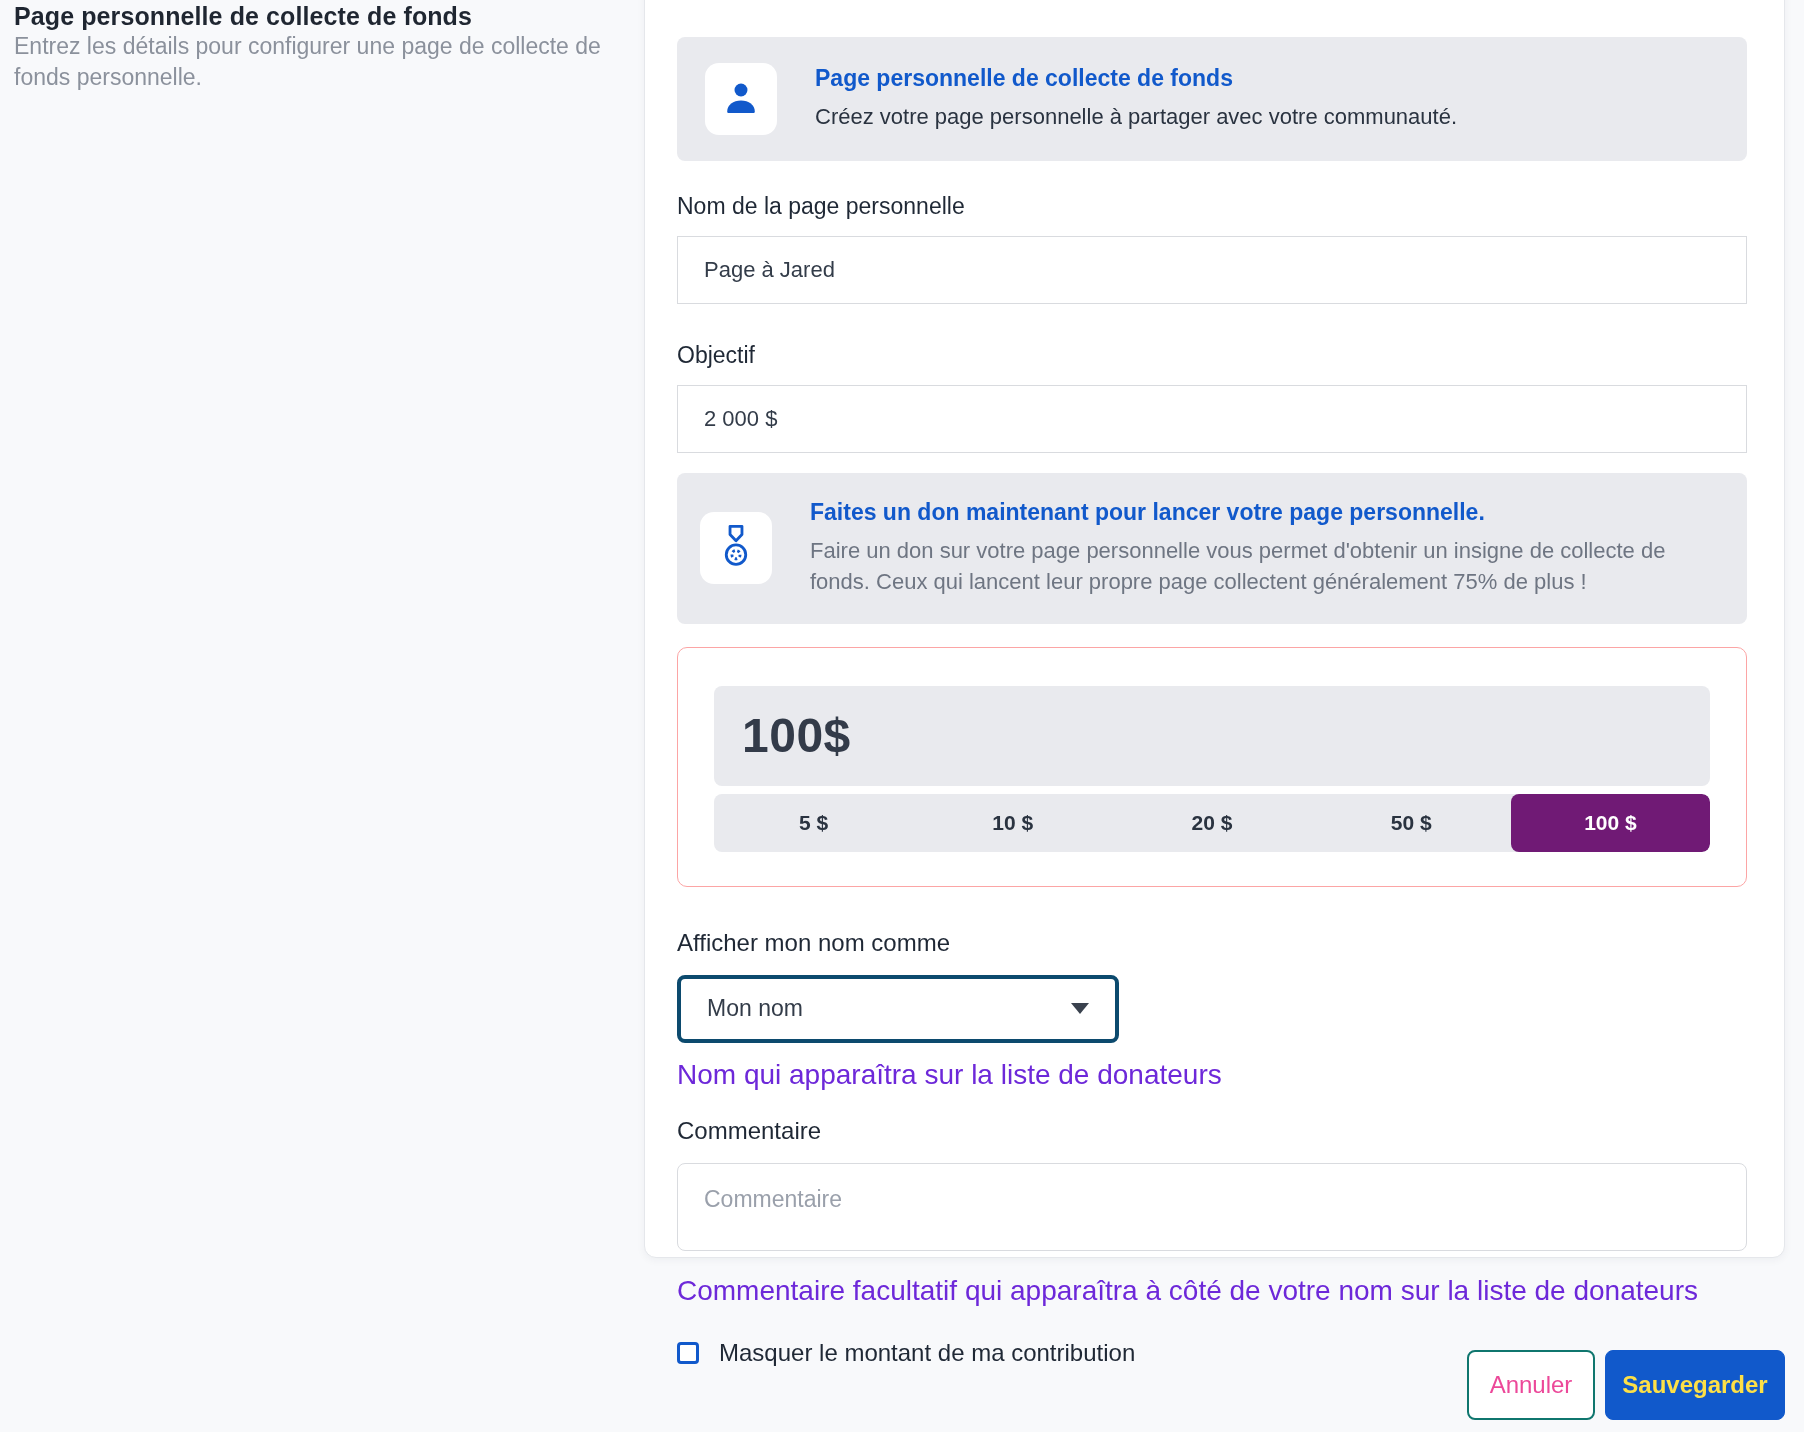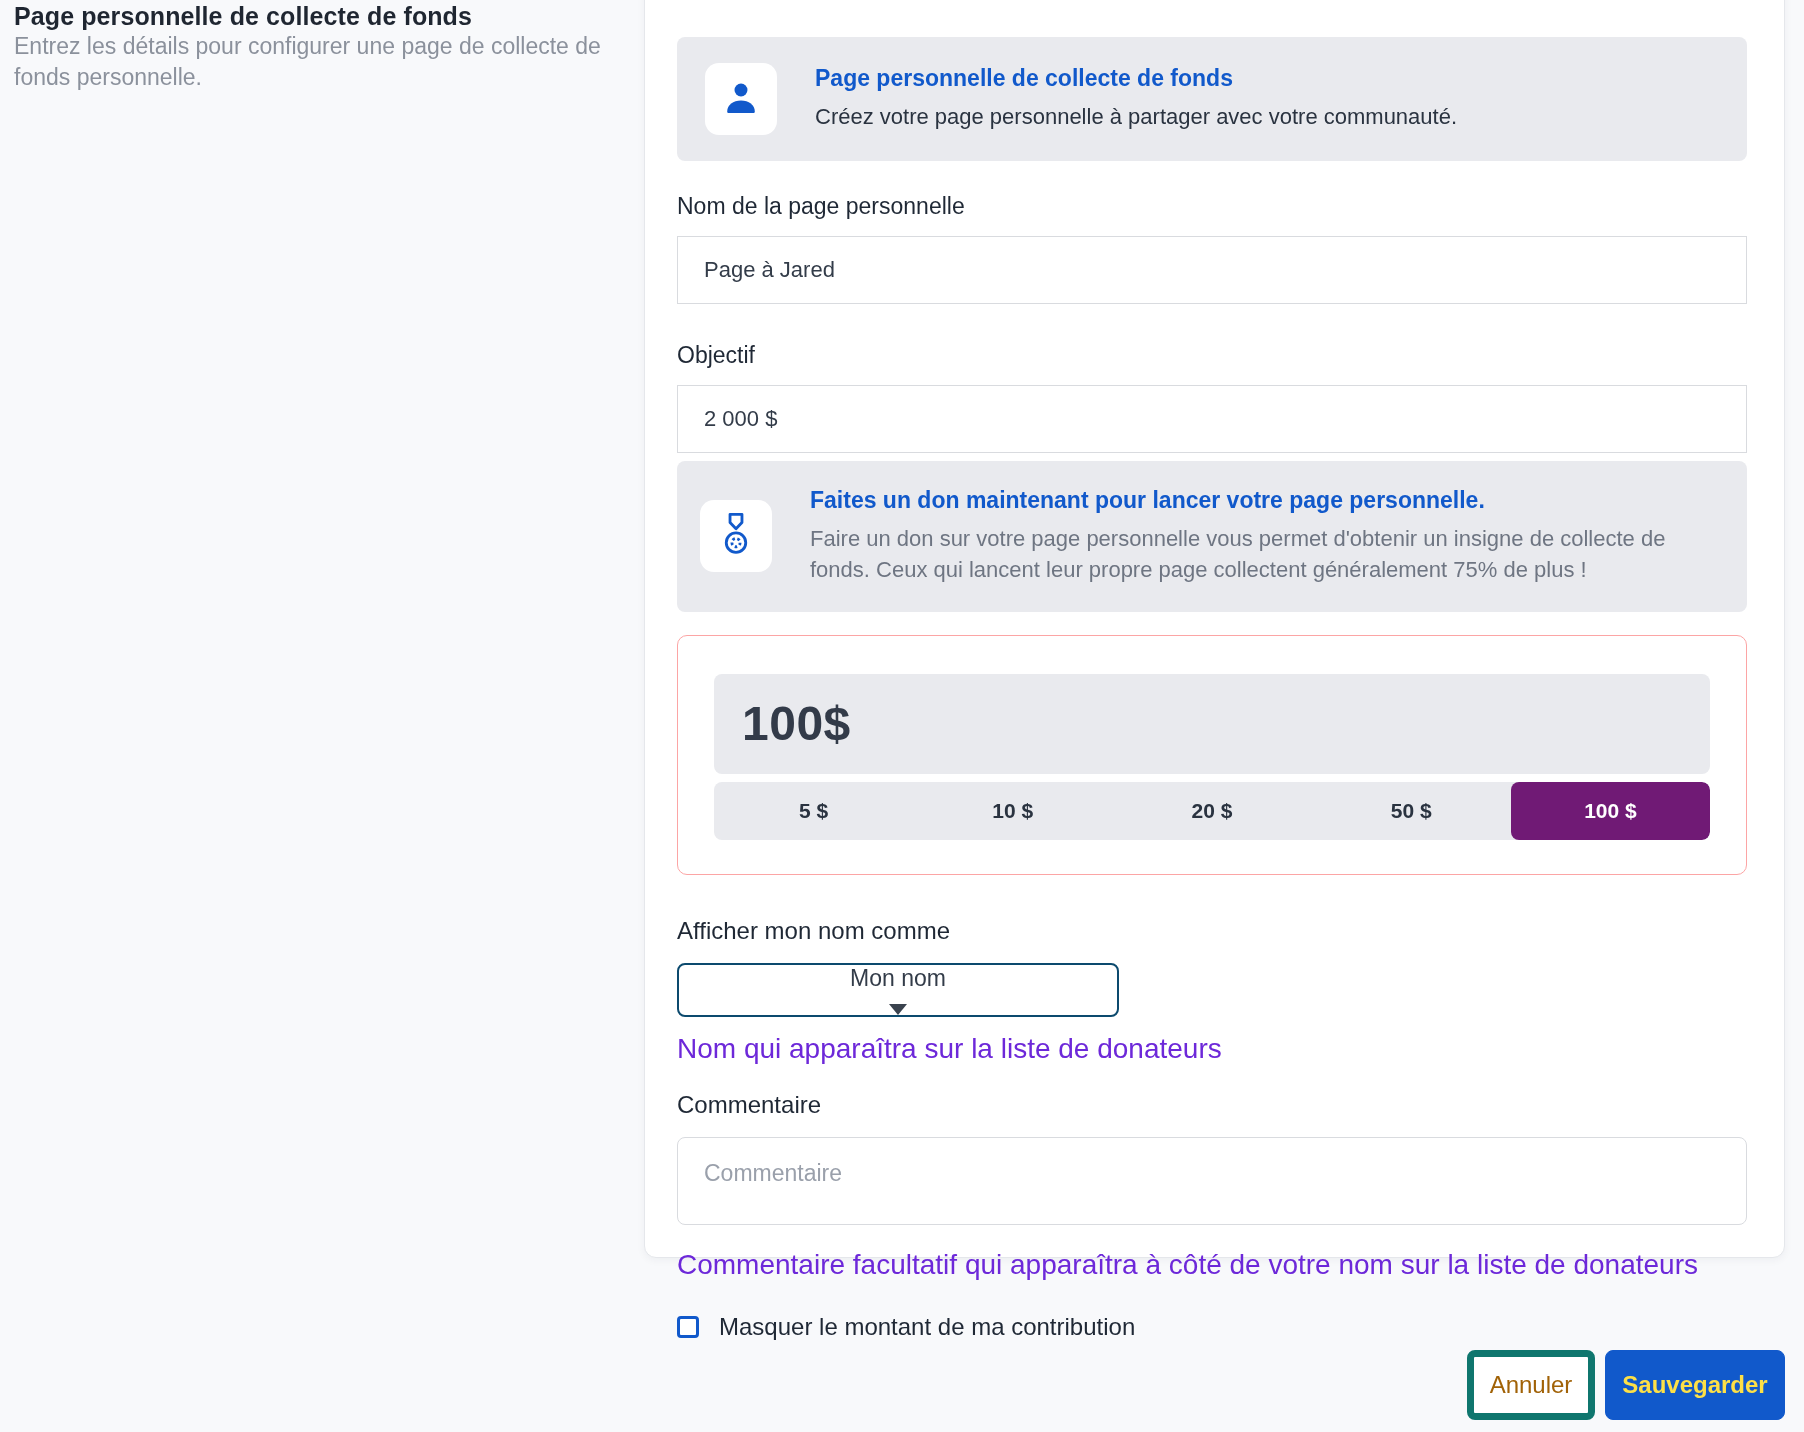--- a/index.html
+++ b/index.html
@@ -49,21 +49,21 @@
   .field-col { flex:1; }
   .field-label { font-size:23px; font-weight:400; color:#1f2835; margin-bottom:16px; }
   .text-input {
     width:100%; height:68px;
     border:1px solid #d9dbdf; border-radius:0;
     background:#fff; font-family:inherit;
     font-size:22px; color:#333c49; padding:0 26px;
     outline:none;
   }
 
-  .banner.second { margin-top:8px; align-items:center;padding-left:23px; }
+  .banner.second { margin-top:20px; align-items:center;padding-left:23px; }
 
   
   .amount-card {
     margin-top:23px;
     border:1px solid #fca5a5; border-radius:10px;
     padding:38px 36px 34px 36px;
     background:#fff;
   }
   .amount-display {
     background:#e9eaee; border-radius:8px;
@@ -80,24 +80,24 @@
     font-family:inherit; font-size:21px; font-weight:600; color:#2a3340;
     display:flex; align-items:center; justify-content:center;
   }
   .preset.selected {
     background:#701a75; color:#ffffff; font-weight:700; border-radius:8px;
   }
 
   
   .section-label { font-size:24px; color:#1f2835; margin-top:42px; margin-bottom:18px; }
   .select-box {
-    width:442px; height:54px;
-    border:2px solid #0c4a6e; border-radius:8px; background:#fff;
+    width:442px; height:68px;
+    border:4px solid #0c4a6e; border-radius:8px; background:#fff;
     display:flex; align-items:center; justify-content:space-between;
-    padding:0 26px; cursor:pointer;flex-direction:column;
+    padding:0 26px; cursor:pointer;
   }
   .select-box .sel-val { font-size:23px; color:#333c49; }
   .caret {
     width:0; height:0;
     border-left:9px solid transparent; border-right:9px solid transparent;
     border-top:11px solid #3a424e;
   }
   .helper { margin-top:16px; font-size:28px; color:#6d28d9; }
 
   
@@ -115,21 +115,21 @@
     width:22px; height:22px;
     border:3px solid #1159cb; border-radius:4px; background:#fff;
     flex:0 0 22px;
   }
   .check-label { font-size:24px; color:#1f2835; }
 
   
   .footer-actions { position:absolute; right:19px; top:1350px; display:flex; gap:10px; }
   .btn { height:70px; border-radius:8px; font-family:inherit; font-size:24px; cursor:pointer; }
   .btn.cancel {
-    width:128px; background:#fff; border:7px solid #0f766e; color:#a16207; font-weight:400;
+    width:128px; background:#fff; border:2px solid #0f766e; color:#ec4899; font-weight:400;
   }
   .btn.save {
     width:180px; background:#1159cb; border:1px solid #1159cb; color:#fde047; font-weight:700;
   }
 </style>
 </head>
 <body>
 
 <div class="left-panel">
   <h2>Page personnelle de collecte de fonds</h2>

